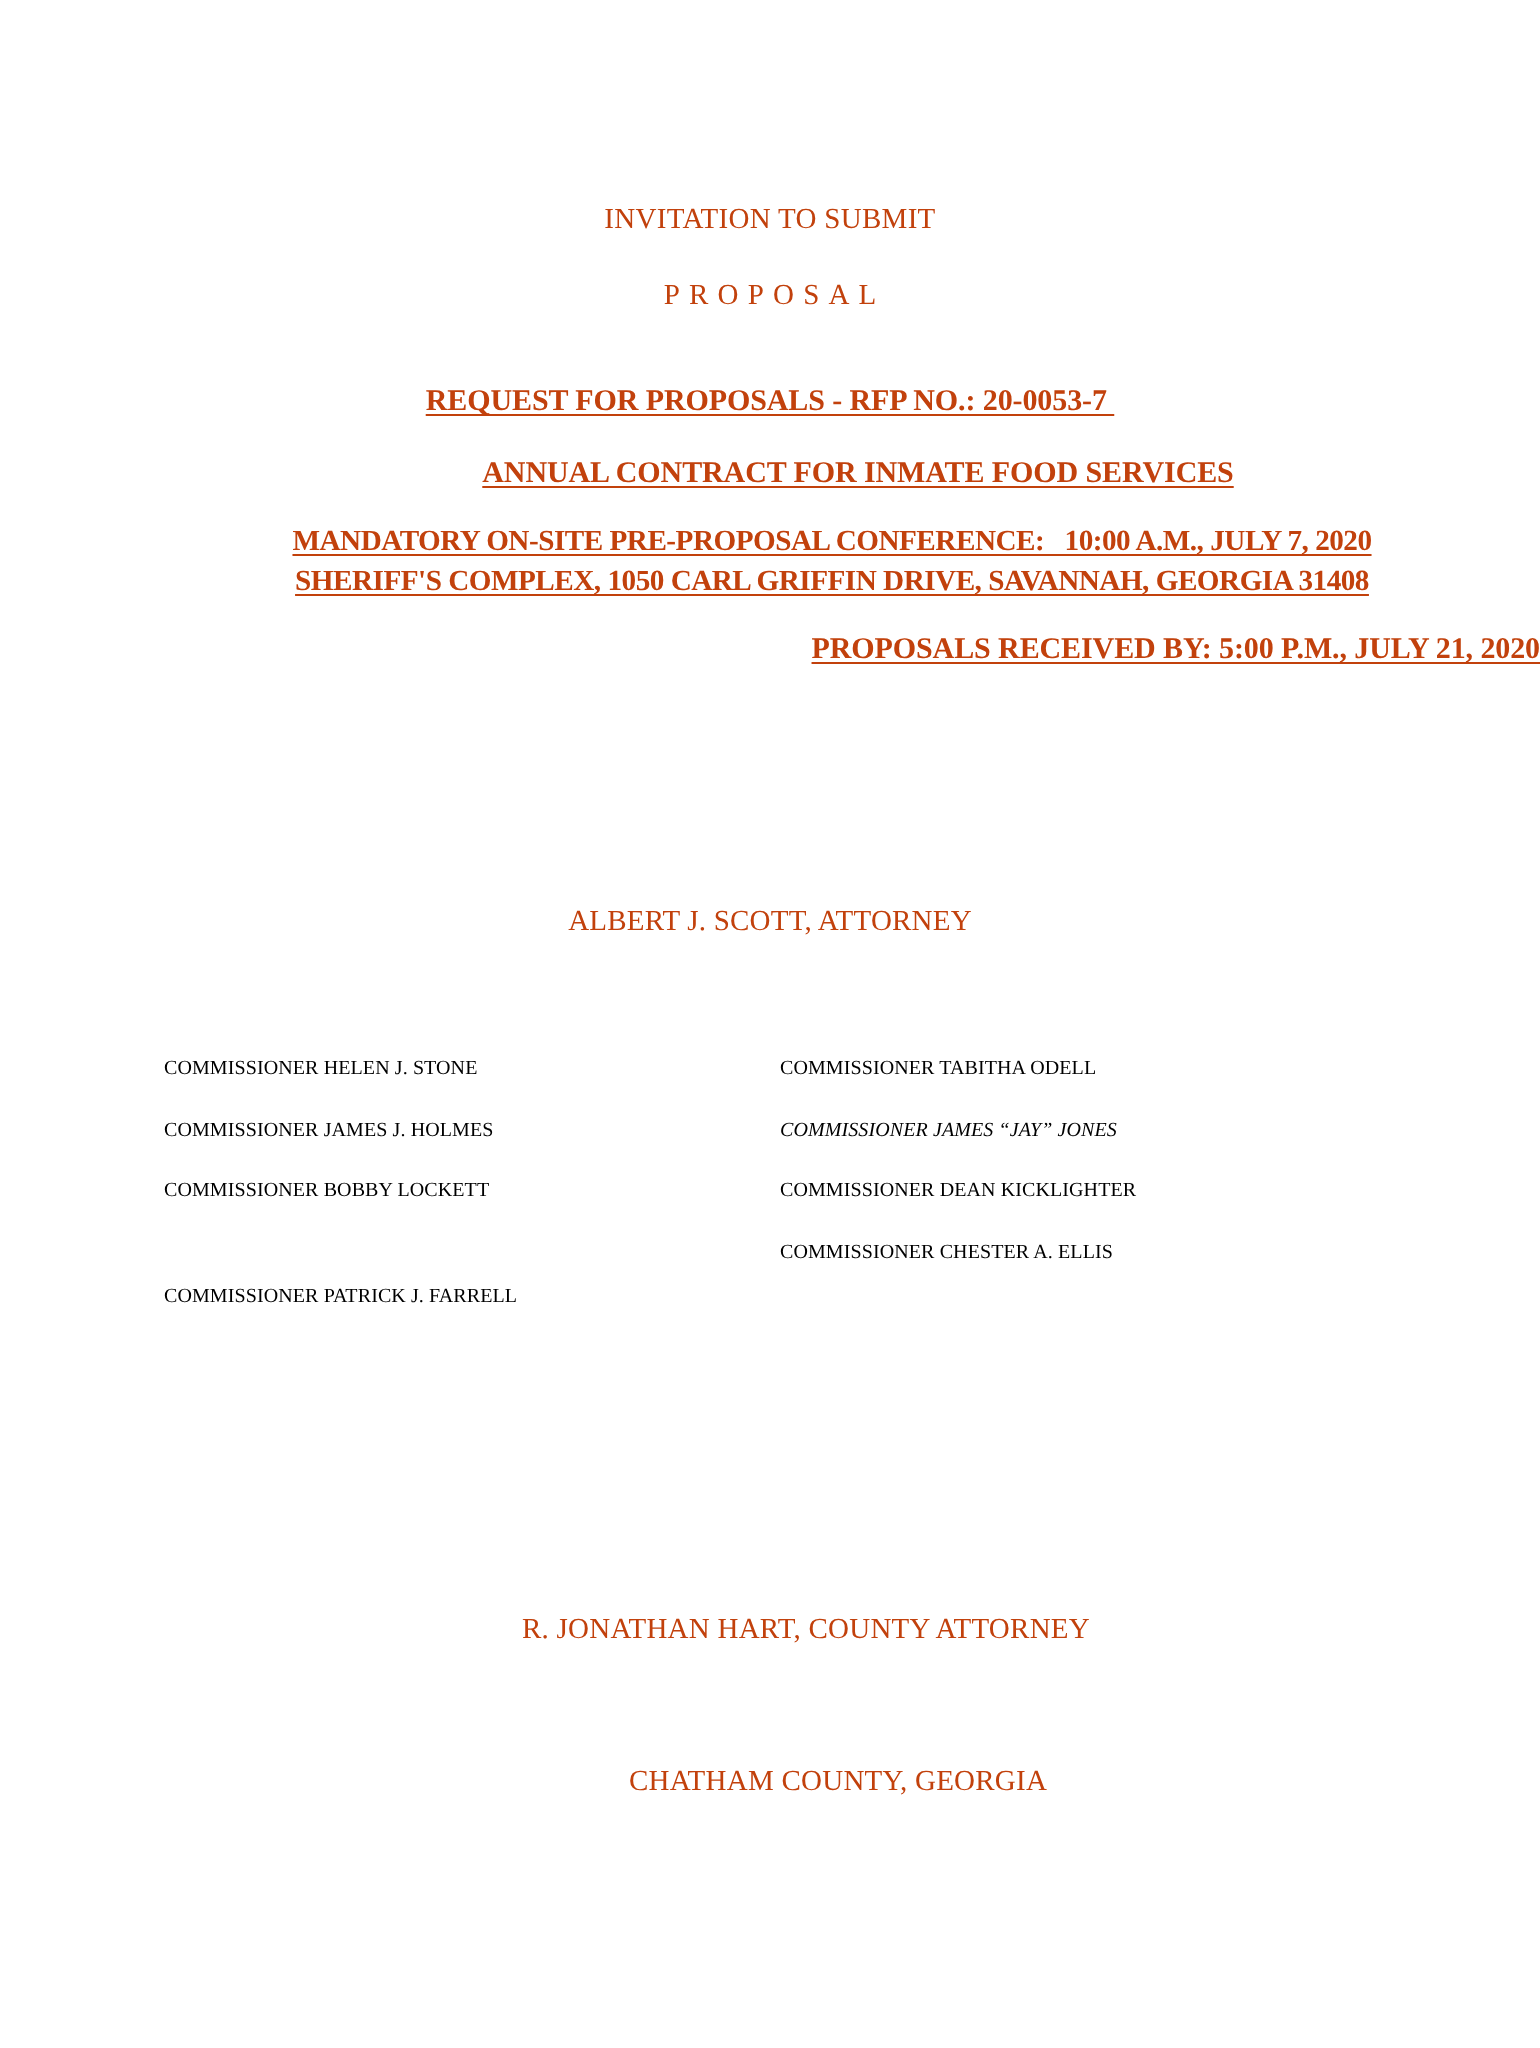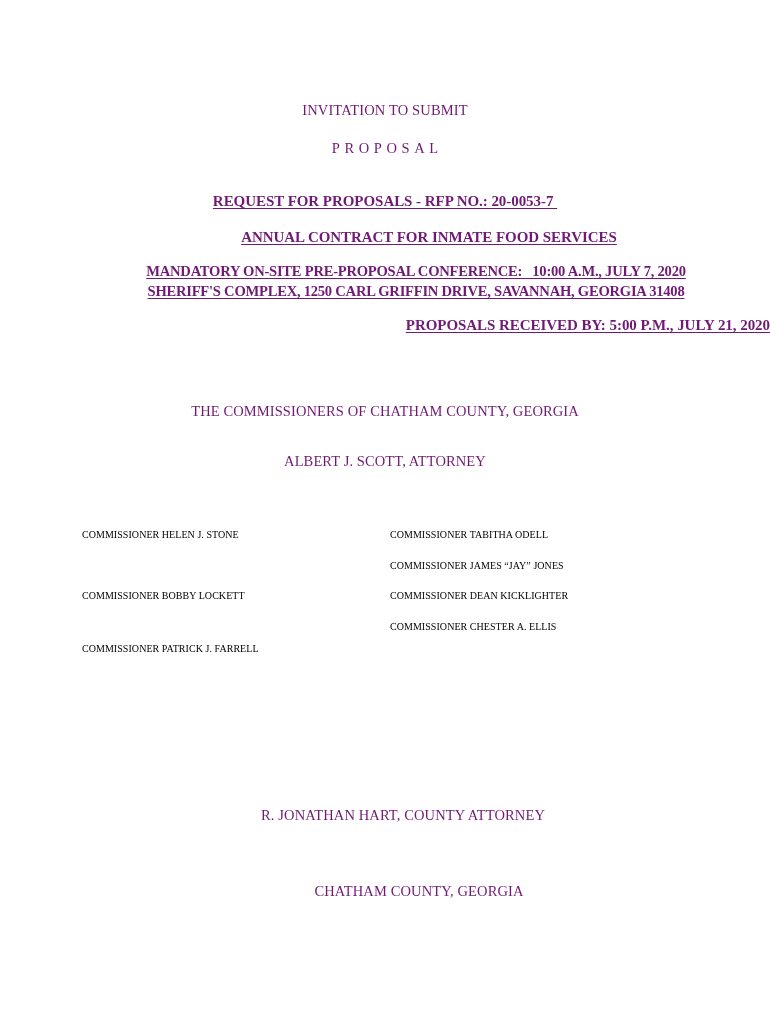--- a/index.html
+++ b/index.html
@@ -18,21 +18,21 @@
     height: 1024px;
     background: #ffffff;
     overflow: hidden;
   }
 
   
   .line {
     position: absolute;
     white-space: pre;
     line-height: 1.0;
-    color: #701a75;
+    color: #c2410c;
   }
   .centered {
     left: 0;
     width: 770px;
     text-align: center;
   }
 
   
   .title-plain {
     font-size: 14.5px;
@@ -103,34 +103,34 @@
   <div class="line centered title-plain" style="top:103px;">INVITATION TO SUBMIT</div>
 
   <div class="line centered title-spaced" style="top:141px;">PROPOSAL</div>
 
   <div class="line centered heading-bold" style="top:194px;"><span class="u">REQUEST FOR PROPOSALS - RFP NO.: 20-0053-7 </span></div>
 
   <div class="line centered heading-bold" style="top:230px;margin-left:44px;"><span class="u">ANNUAL CONTRACT FOR INMATE FOOD SERVICES</span></div>
 
   <div class="line centered conf-line" style="top:264px;"><span class="u">MANDATORY ON-SITE PRE-PROPOSAL CONFERENCE:   10:00 A.M., JULY 7, 2020</span></div>
 
-  <div class="line centered conf-line" style="top:284px;"><span class="u">SHERIFF'S COMPLEX, 1250 CARL GRIFFIN DRIVE, SAVANNAH, GEORGIA 31408</span></div>
+  <div class="line centered conf-line" style="top:284px;"><span class="u">SHERIFF'S COMPLEX, 1050 CARL GRIFFIN DRIVE, SAVANNAH, GEORGIA 31408</span></div>
 
   <div class="line centered heading-bold" style="top:318px;text-align:right;"><span class="u">PROPOSALS RECEIVED BY: 5:00 P.M., JULY 21, 2020</span></div>
 
-  <div class="line centered body-plain" style="top:404px;">THE COMMISSIONERS OF CHATHAM COUNTY, GEORGIA</div>
 
   <div class="line centered body-plain" style="top:454px;">ALBERT J. SCOTT, ATTORNEY</div>
 
   <div class="roster col-left" style="top:530px;">COMMISSIONER HELEN J. STONE</div>
+  <div class="roster col-left" style="top:561px;">COMMISSIONER JAMES J. HOLMES</div>
   <div class="roster col-left" style="top:591px;">COMMISSIONER BOBBY LOCKETT</div>
   <div class="roster col-left" style="top:644px;">COMMISSIONER PATRICK J. FARRELL</div>
 
   <div class="roster col-right" style="top:530px;">COMMISSIONER TABITHA ODELL</div>
-  <div class="roster col-right" style="top:561px;">COMMISSIONER JAMES “JAY” JONES</div>
+  <div class="roster col-right" style="top:561px;font-style:italic;">COMMISSIONER JAMES “JAY” JONES</div>
   <div class="roster col-right" style="top:591px;">COMMISSIONER DEAN KICKLIGHTER</div>
   <div class="roster col-right" style="top:622px;">COMMISSIONER CHESTER A. ELLIS</div>
 
   <div class="line centered footer-line" style="top:808px;padding-left:18px;">R. JONATHAN HART, COUNTY ATTORNEY</div>
 
   <div class="line centered footer-line" style="top:884px;padding-left:34px;">CHATHAM COUNTY, GEORGIA</div>
 
 </div>
 
 </body></html>

